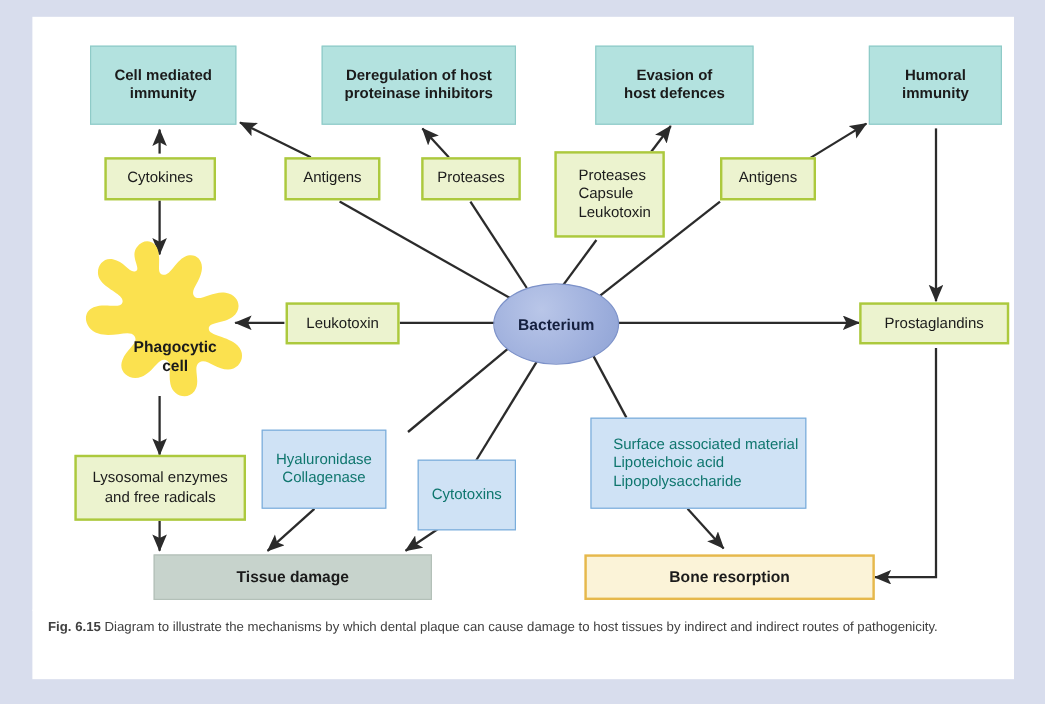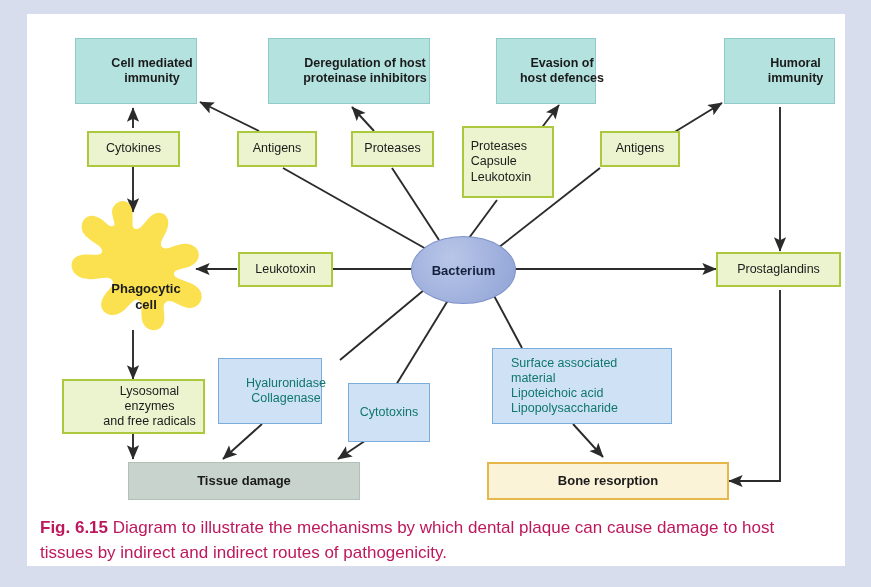--- a/index.html
+++ b/index.html
@@ -5,41 +5,41 @@
   html,body{margin:0;padding:0;background:#dfe3ee;}
   body{width:871px;height:587px;overflow:hidden;
        font-family:"Liberation Sans",sans-serif;}
   #frame{position:absolute;left:0;top:0;width:871px;height:587px;background:#d8dded;}
   #page{position:absolute;left:27px;top:14px;width:818px;height:552px;background:#ffffff;}
   #canvas{position:absolute;left:0;top:0;width:871px;height:587px;}
   svg#wires{position:absolute;left:0;top:0;width:871px;height:587px;pointer-events:none;}
 
   .node{position:absolute;box-sizing:border-box;display:flex;align-items:center;
         justify-content:center;text-align:center;line-height:1.22;}
-  .node span{display:block;width:100%;padding:0 16px;}
+  .node span{display:block;width:100%;padding:0 0;}
 
   .box-teal{background:#b3e2df;border:1px solid #8fcbc8;color:#1b1b1b;
             font-weight:bold;font-size:12.5px;}
   .box-green{background:#ecf3cf;border:2px solid #acc93d;color:#1b1b1b;
              font-weight:normal;font-size:12.5px;}
   .box-blue{background:#cfe2f5;border:1px solid #7aaddb;color:#0f766e;
             font-weight:normal;font-size:12.5px;}
   .box-gray{background:#c7d3cc;border:1px solid #b3c0b8;color:#1b1b1b;
             font-weight:bold;font-size:13px;}
   .box-cream{background:#fbf3d8;border:2px solid #e6b84c;color:#1b1b1b;
              font-weight:bold;font-size:13px;}
   .box-left span{text-align:left;padding-left:9px;}
 
   .ellipse{position:absolute;border-radius:50%;
            background:radial-gradient(circle at 38% 32%,#b9c6e8 0%,#9fb0dd 60%,#8ea2d4 100%);
            border:1px solid #7d92c9;display:flex;align-items:center;justify-content:center;
            font-weight:bold;font-size:13px;color:#15203f;}
 
   .caption{position:absolute;left:40px;top:516px;width:790px;
-           font-size:17px;line-height:1.45;color:#be185d;}
+           font-size:11px;line-height:1.45;color:#404040;}
   .caption b{font-weight:bold;}
   .capline{position:absolute;left:27px;top:508px;width:818px;height:1px;background:#ffffff;}
 </style>
 </head>
 <body>
 
 <div id="frame">
   <div id="page"></div>
 
   <div id="canvas">
@@ -111,21 +111,21 @@
       </span>
     </div>
 
     <div class="node box-teal" style="left:268px;top:38px;width:162px;height:66px;">
       <span>
         <span>Deregulation of host</span>
         <span>proteinase inhibitors</span>
       </span>
     </div>
 
-    <div class="node box-teal" style="left:496px;top:38px;width:100px;height:66px;">
+    <div class="node box-teal" style="left:496px;top:38px;width:132px;height:66px;">
       <span>
         <span>Evasion of</span>
         <span>host defences</span>
       </span>
     </div>
 
     <div class="node box-teal" style="left:724px;top:38px;width:111px;height:66px;">
       <span>
         <span>Humoral</span>
         <span>immunity</span>

